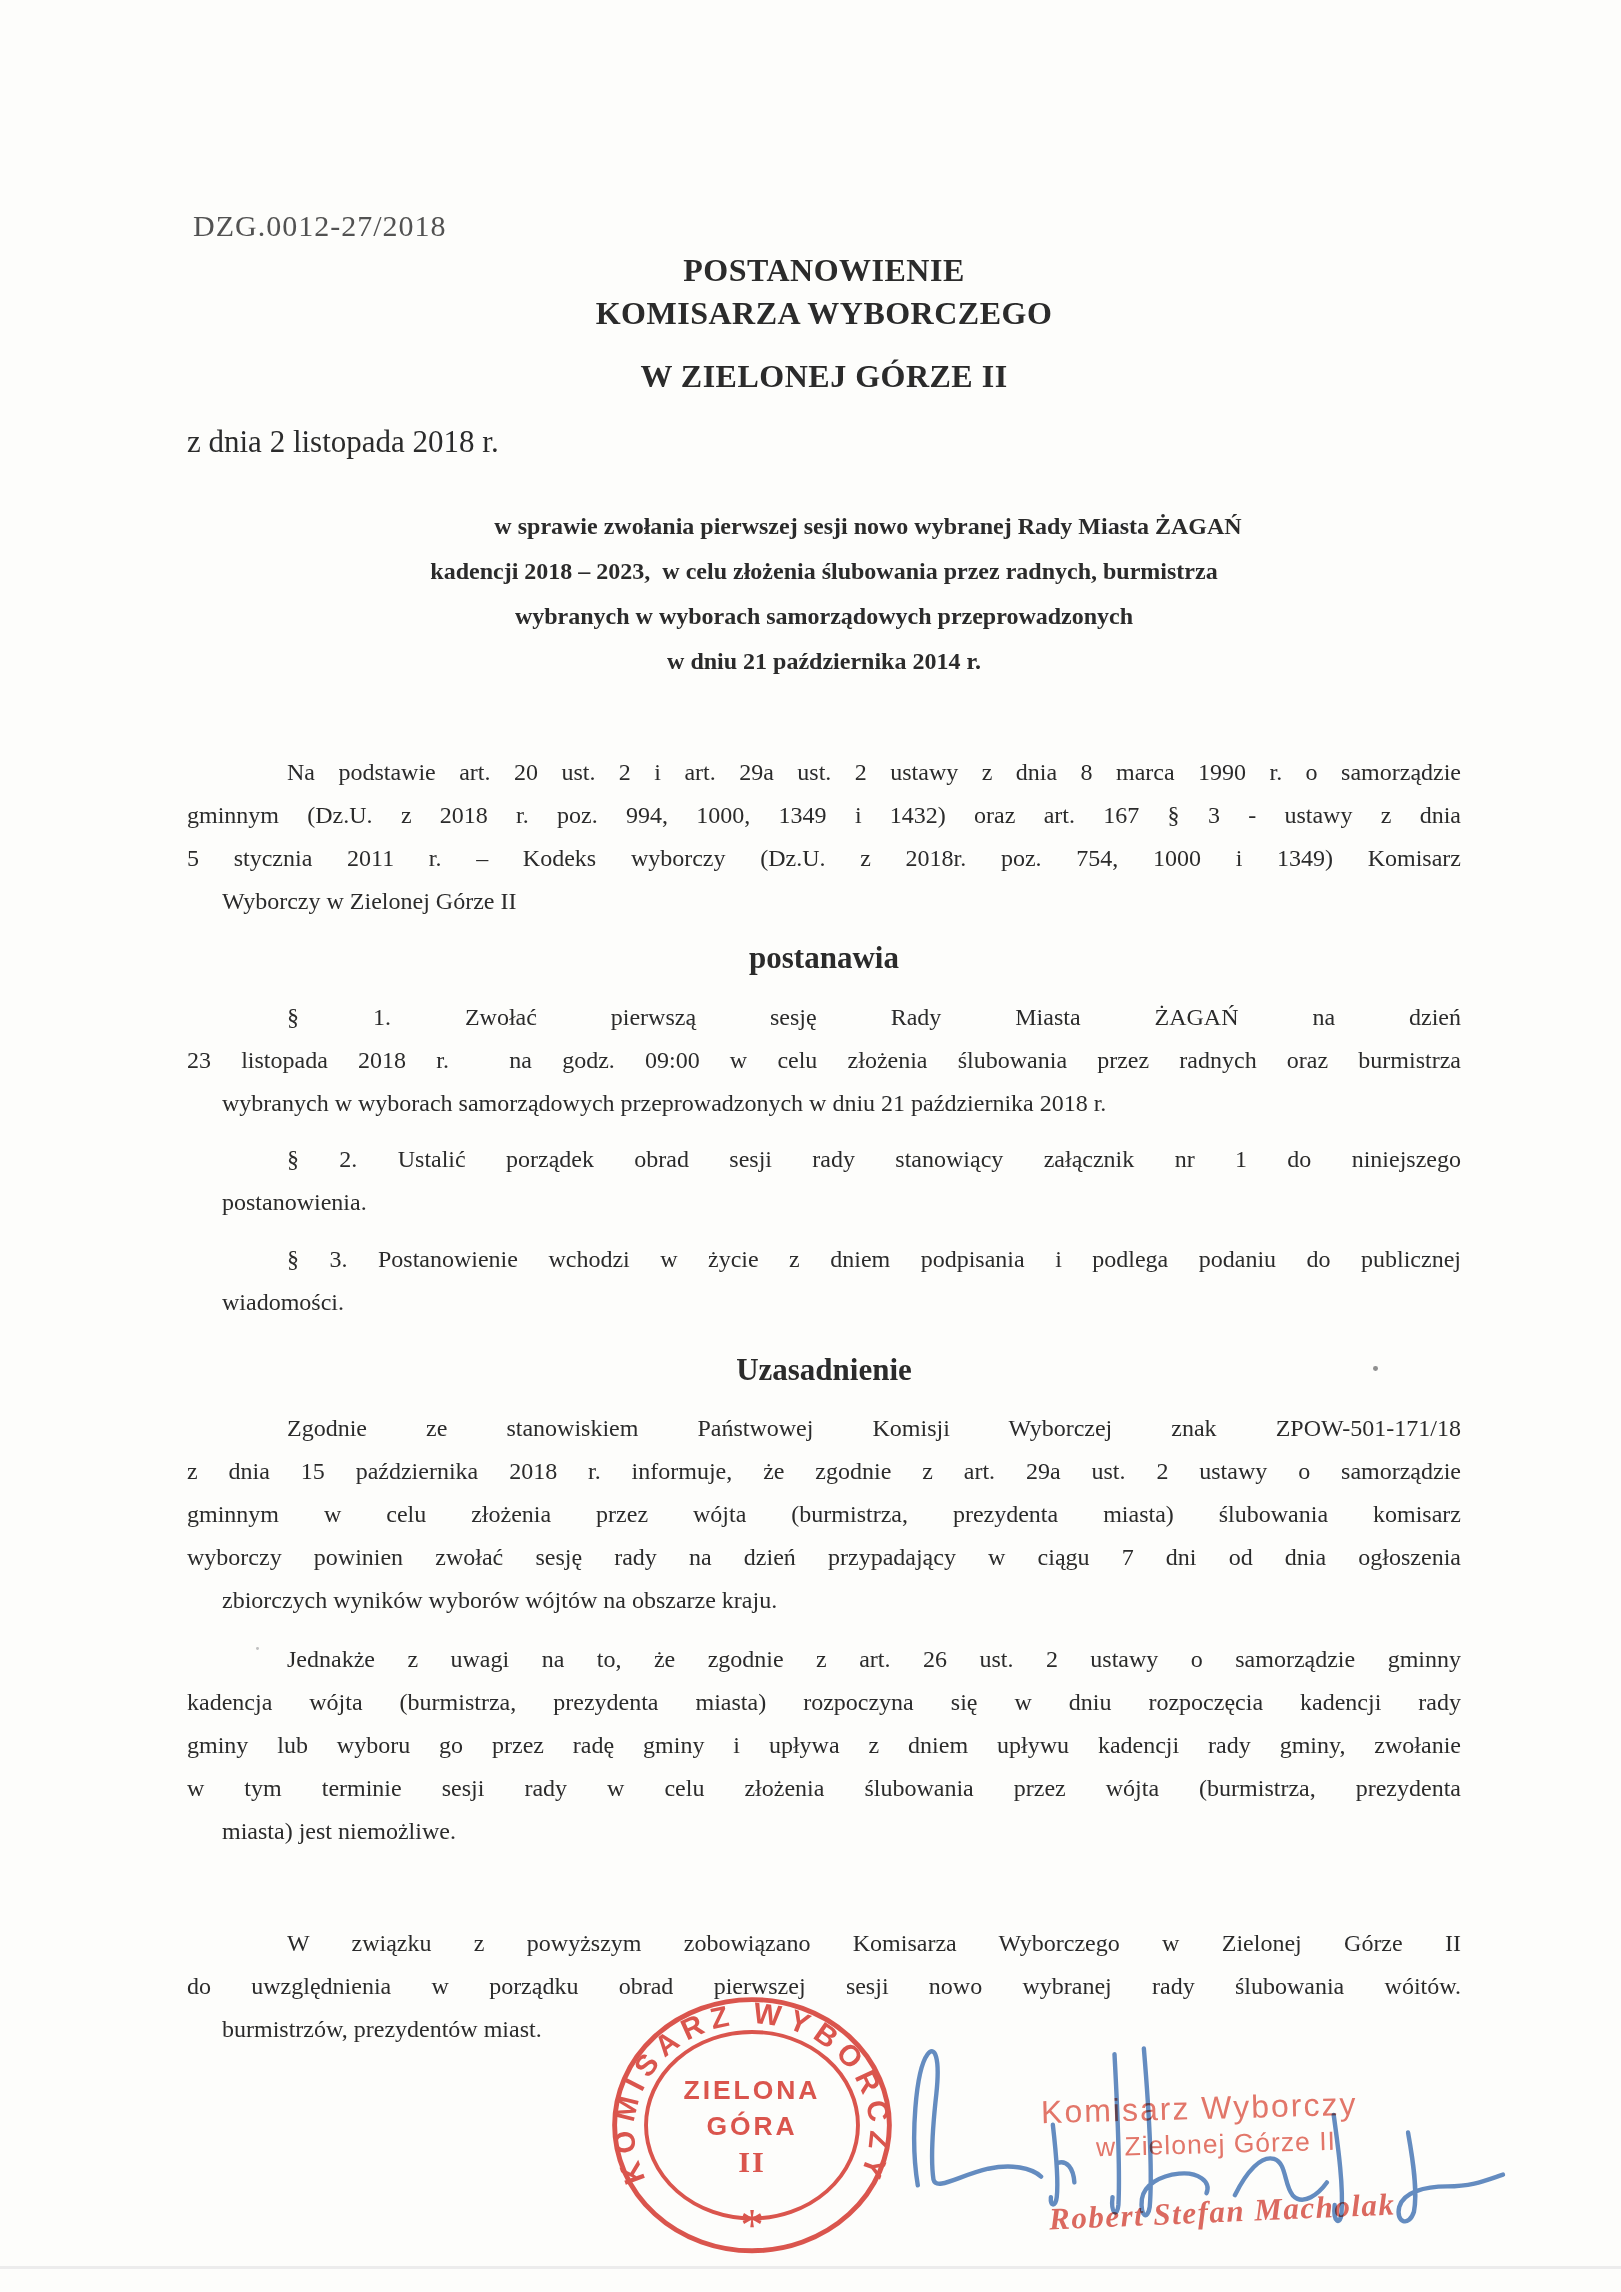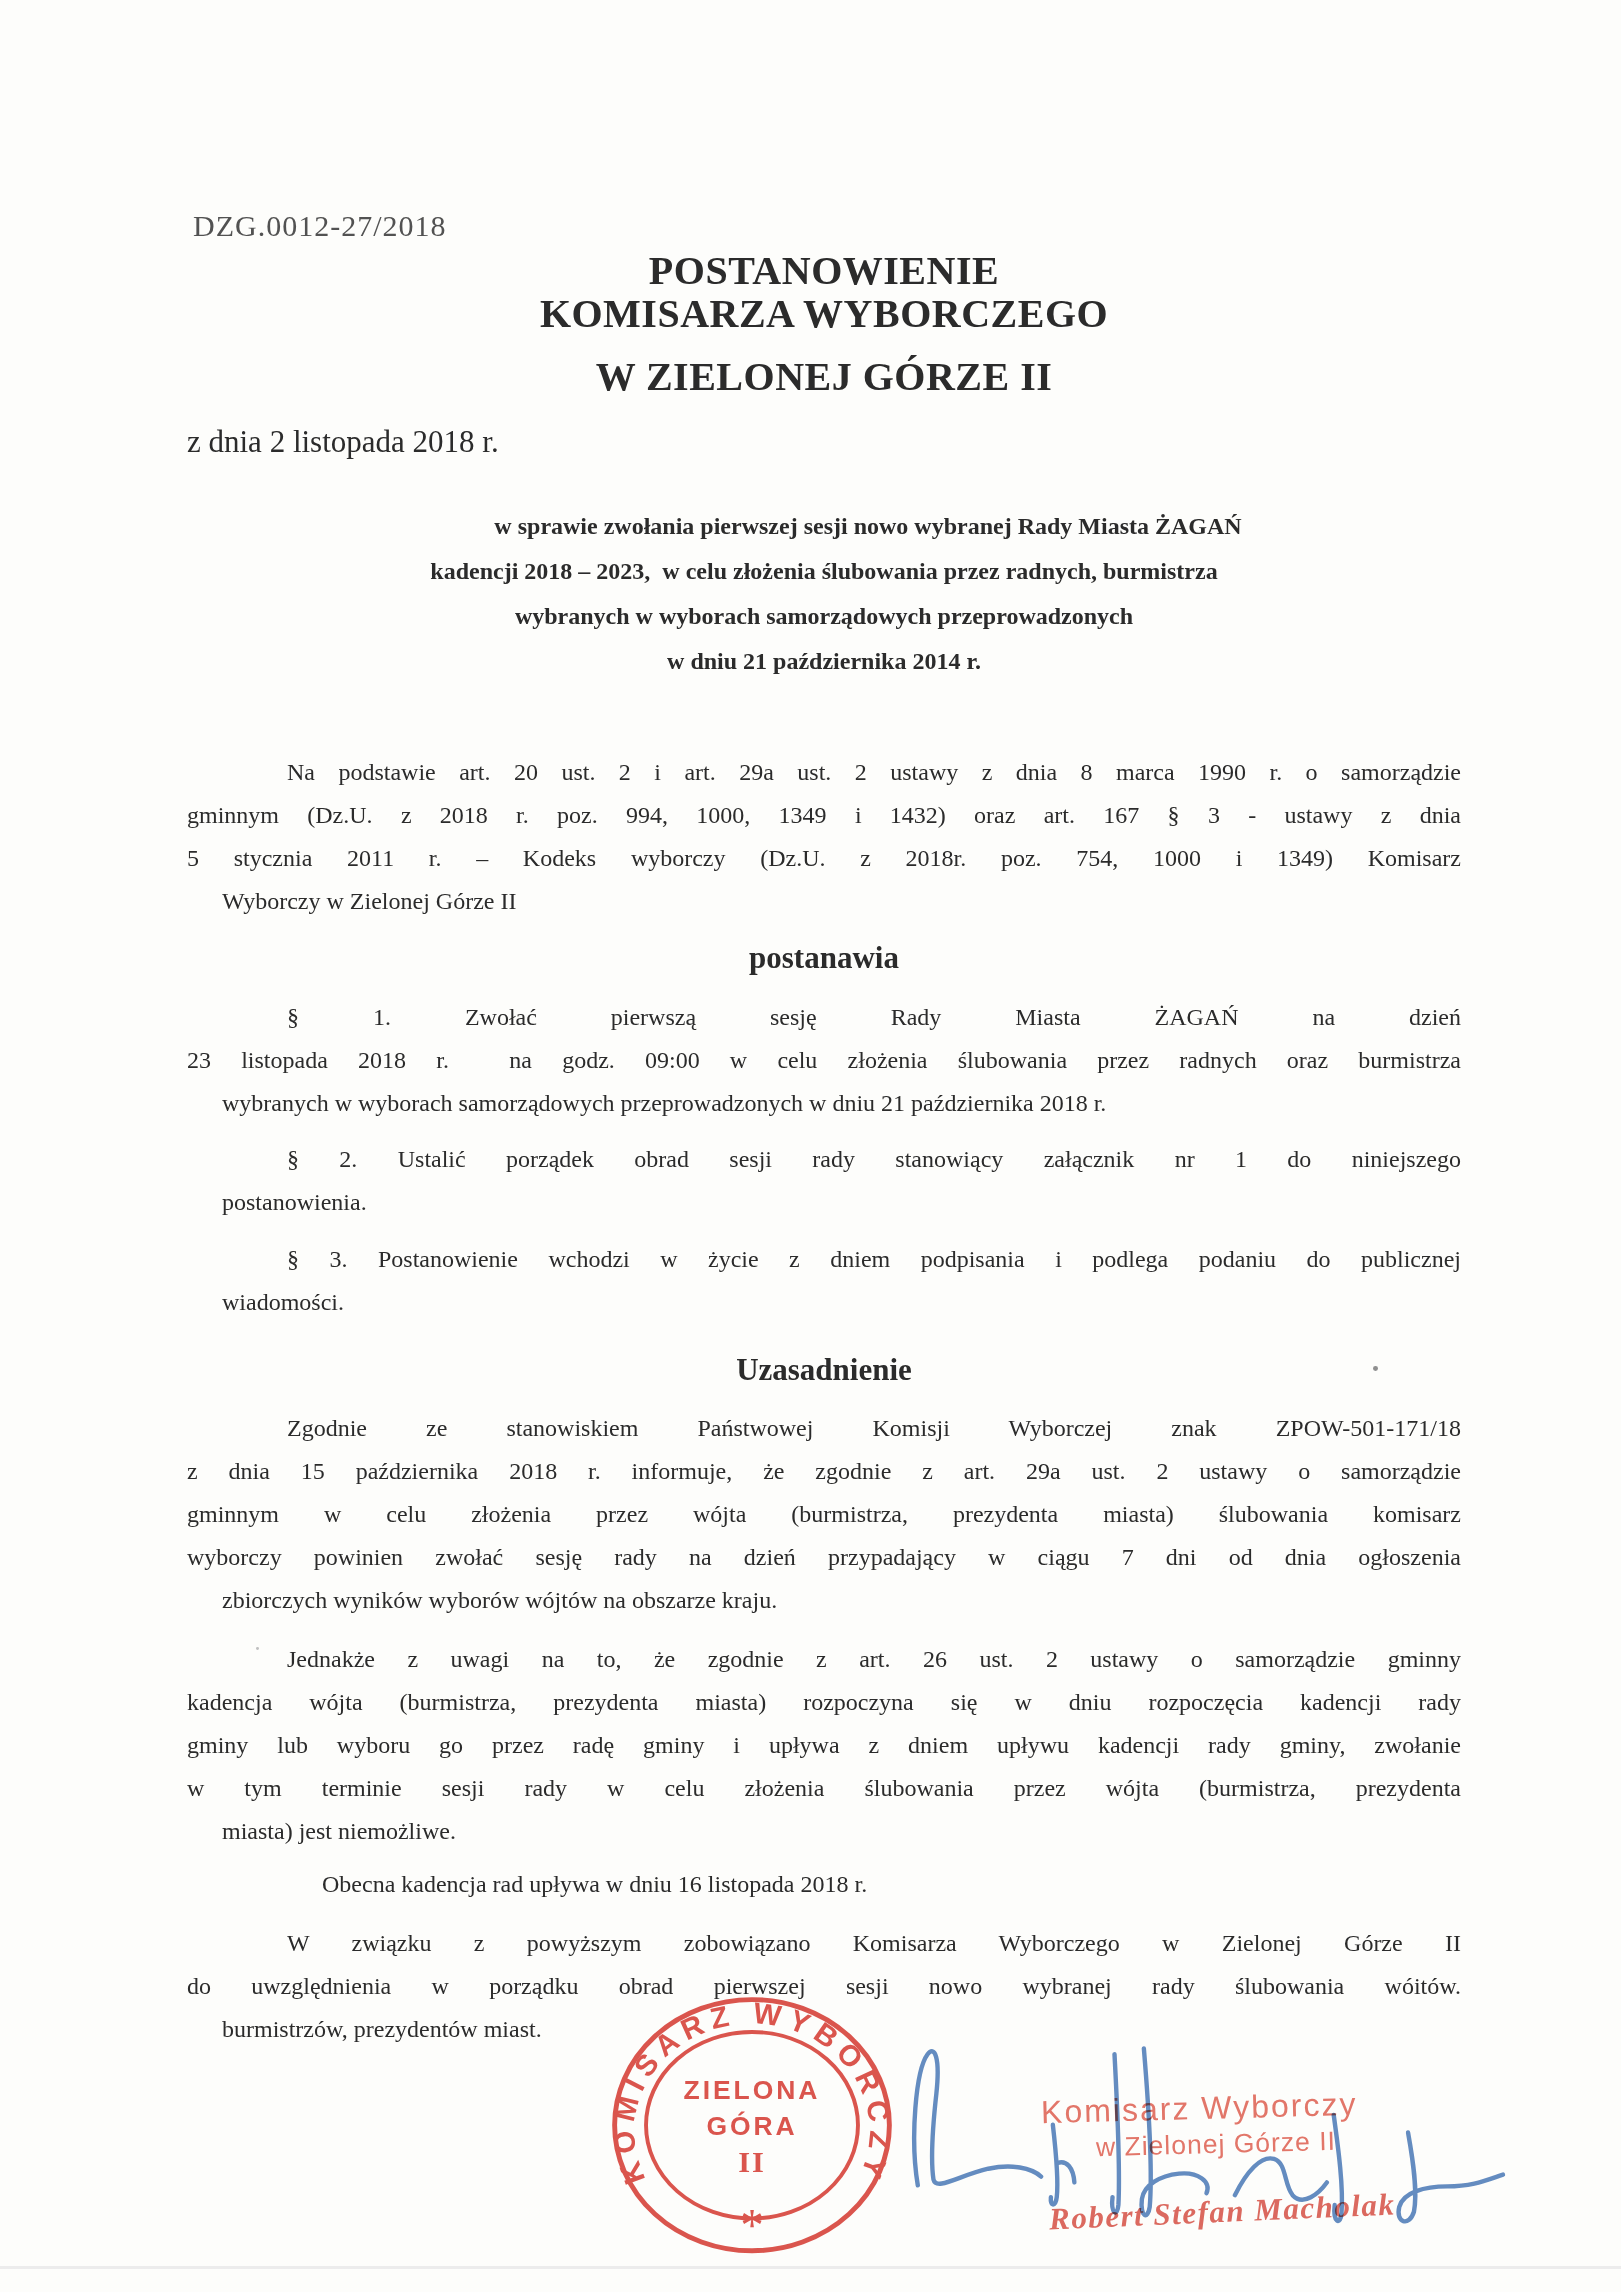--- a/index.html
+++ b/index.html
@@ -19,21 +19,21 @@
     text-align:justify;text-align-last:justify;
     white-space:normal;overflow:visible;
   }
   .ln.end{text-align:center;text-align-last:left;margin-left:35px;}
   .ind{text-indent:100px;}
   .heading{
     position:absolute;left:187px;width:1274px;
     text-align:center;font-weight:bold;font-size:31px;line-height:43px;height:43px;
   }
   .subject .ln{height:45px;line-height:45px;font-weight:bold;text-align:center;text-align-last:center;}
-  .titleline{position:absolute;left:187px;width:1274px;text-align:center;font-weight:bold;font-size:40px;line-height:43px;height:43px;letter-spacing:0.5px;}
+  .titleline{position:absolute;left:187px;width:1274px;text-align:center;font-weight:bold;font-size:32px;line-height:43px;height:43px;letter-spacing:0.5px;}
   .dateline{position:absolute;left:187px;width:1274px;text-align:left;font-size:31px;line-height:43px;height:43px;}
   .refnum{position:absolute;left:193px;top:204px;font-size:30px;line-height:43px;color:#525252;letter-spacing:1px;}
   
   .stamp-svg{position:absolute;left:595px;top:1978px;mix-blend-mode:multiply;opacity:.92;}
   .sig-svg{position:absolute;left:882px;top:2019px;mix-blend-mode:multiply;}
   .sigstamp{position:absolute;font-family:"Liberation Sans", sans-serif;color:#e4776b;mix-blend-mode:multiply;}
   .sigstamp.l1{left:1041px;top:2090px;font-size:32px;letter-spacing:2px;transform:rotate(-1.5deg);}
   .sigstamp.l2{left:1096px;top:2129px;font-size:26.5px;letter-spacing:1px;transform:rotate(-1.5deg);}
   .signame{
     position:absolute;left:1049px;top:2194px;
@@ -102,23 +102,20 @@
   </div>
 
   <div class="para" style="top:1638px">
     <div class="ln ind">Jednakże z uwagi na to, że zgodnie z art. 26 ust. 2 ustawy o samorządzie gminny</div>
     <div class="ln">kadencja wójta (burmistrza, prezydenta miasta) rozpoczyna się w dniu rozpoczęcia kadencji rady</div>
     <div class="ln">gminy lub wyboru go przez radę gminy i upływa z dniem upływu kadencji rady gminy, zwołanie</div>
     <div class="ln">w tym terminie sesji rady w celu złożenia ślubowania przez wójta (burmistrza, prezydenta</div>
     <div class="ln end">miasta) jest niemożliwe.</div>
   </div>
 
-  <div class="para" style="top:1863px">
-    <div class="ln ind end">Obecna kadencja rad upływa w dniu 16 listopada 2018 r.</div>
-  </div>
 
   <div class="para" style="top:1922px">
     <div class="ln ind">W związku z powyższym zobowiązano Komisarza Wyborczego w Zielonej Górze II</div>
     <div class="ln">do uwzględnienia w porządku obrad pierwszej sesji nowo wybranej rady ślubowania wóitów.</div>
     <div class="ln end">burmistrzów, prezydentów miast.</div>
   </div>
 
   <svg class="stamp-svg" width="314" height="314" viewBox="0 0 320 320">
     <ellipse cx="160" cy="150" rx="140" ry="128" fill="none" stroke="#d9473f" stroke-width="5"></ellipse>
     <ellipse cx="160" cy="150" rx="108" ry="95" fill="none" stroke="#d9473f" stroke-width="4"></ellipse>

